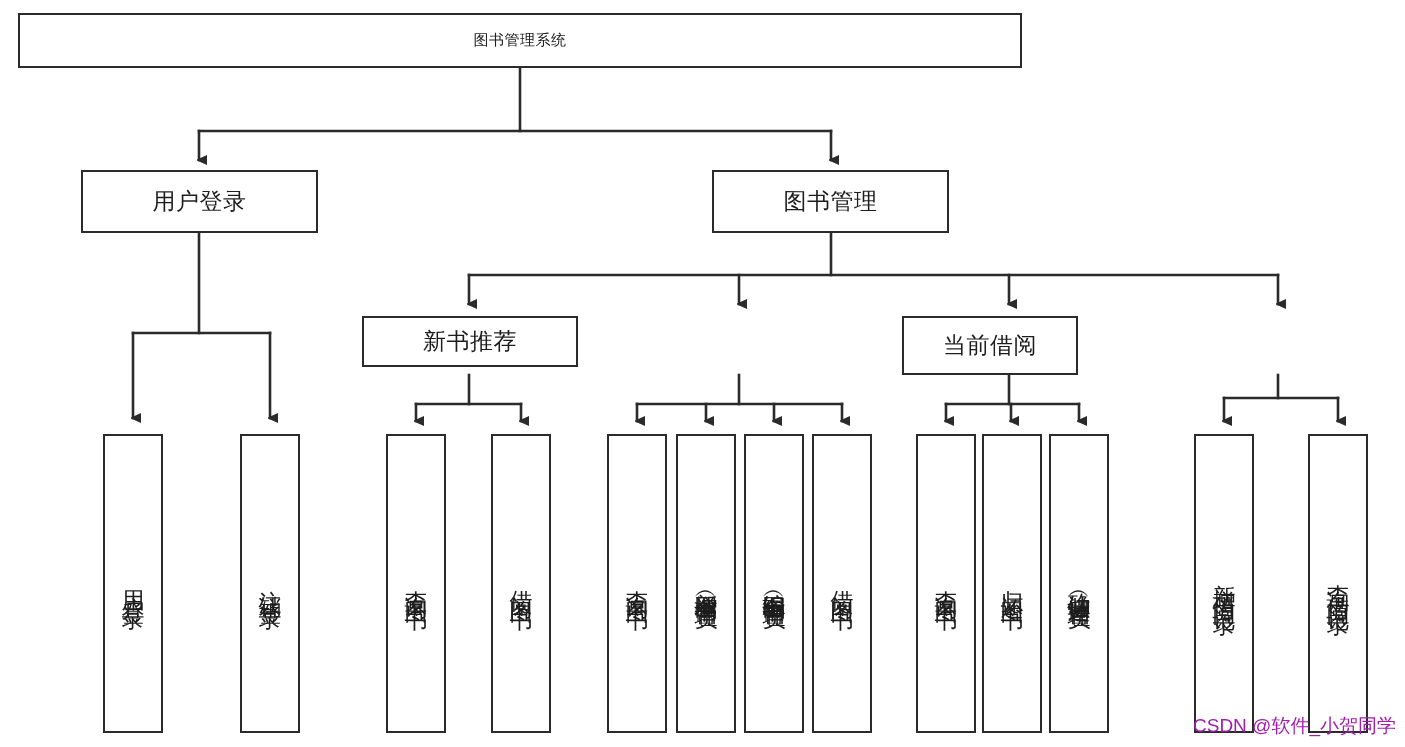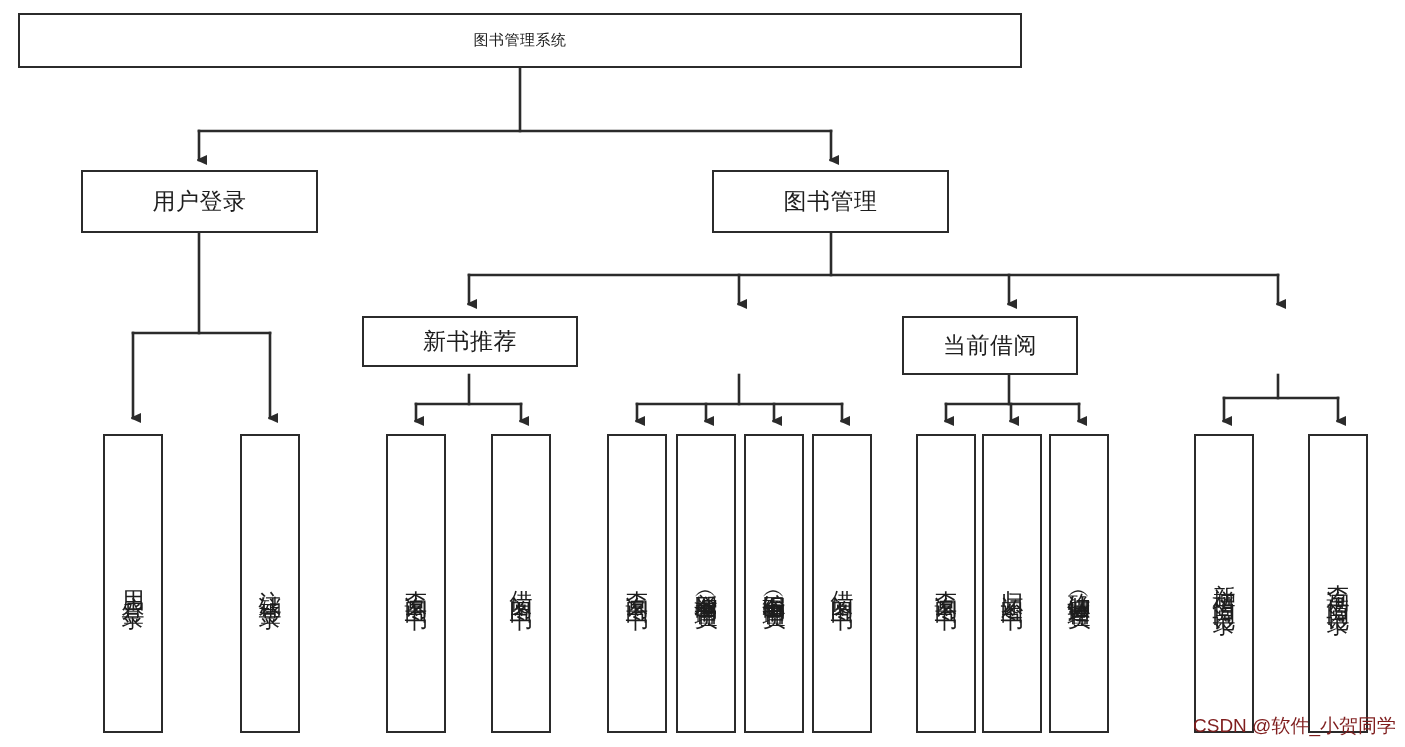--- a/index.html
+++ b/index.html
@@ -60,21 +60,21 @@
     white-space: nowrap;
   }
   .node-label-v.tight {
     letter-spacing: 2px;
   }
   .watermark {
     position: absolute;
     left: 1193px;
     top: 713px;
     font-size: 19px;
-    color: #7f1d1d;
+    color: #a21caf;
     white-space: nowrap;
     font-family: "Liberation Sans", "DejaVu Sans", sans-serif;
   }
 </style>
 </head>
 <body>
 
 <div id="diagram-root">
 
   <svg id="diagram-svg" viewBox="0 0 1405 747" xmlns="http://www.w3.org/2000/svg">

